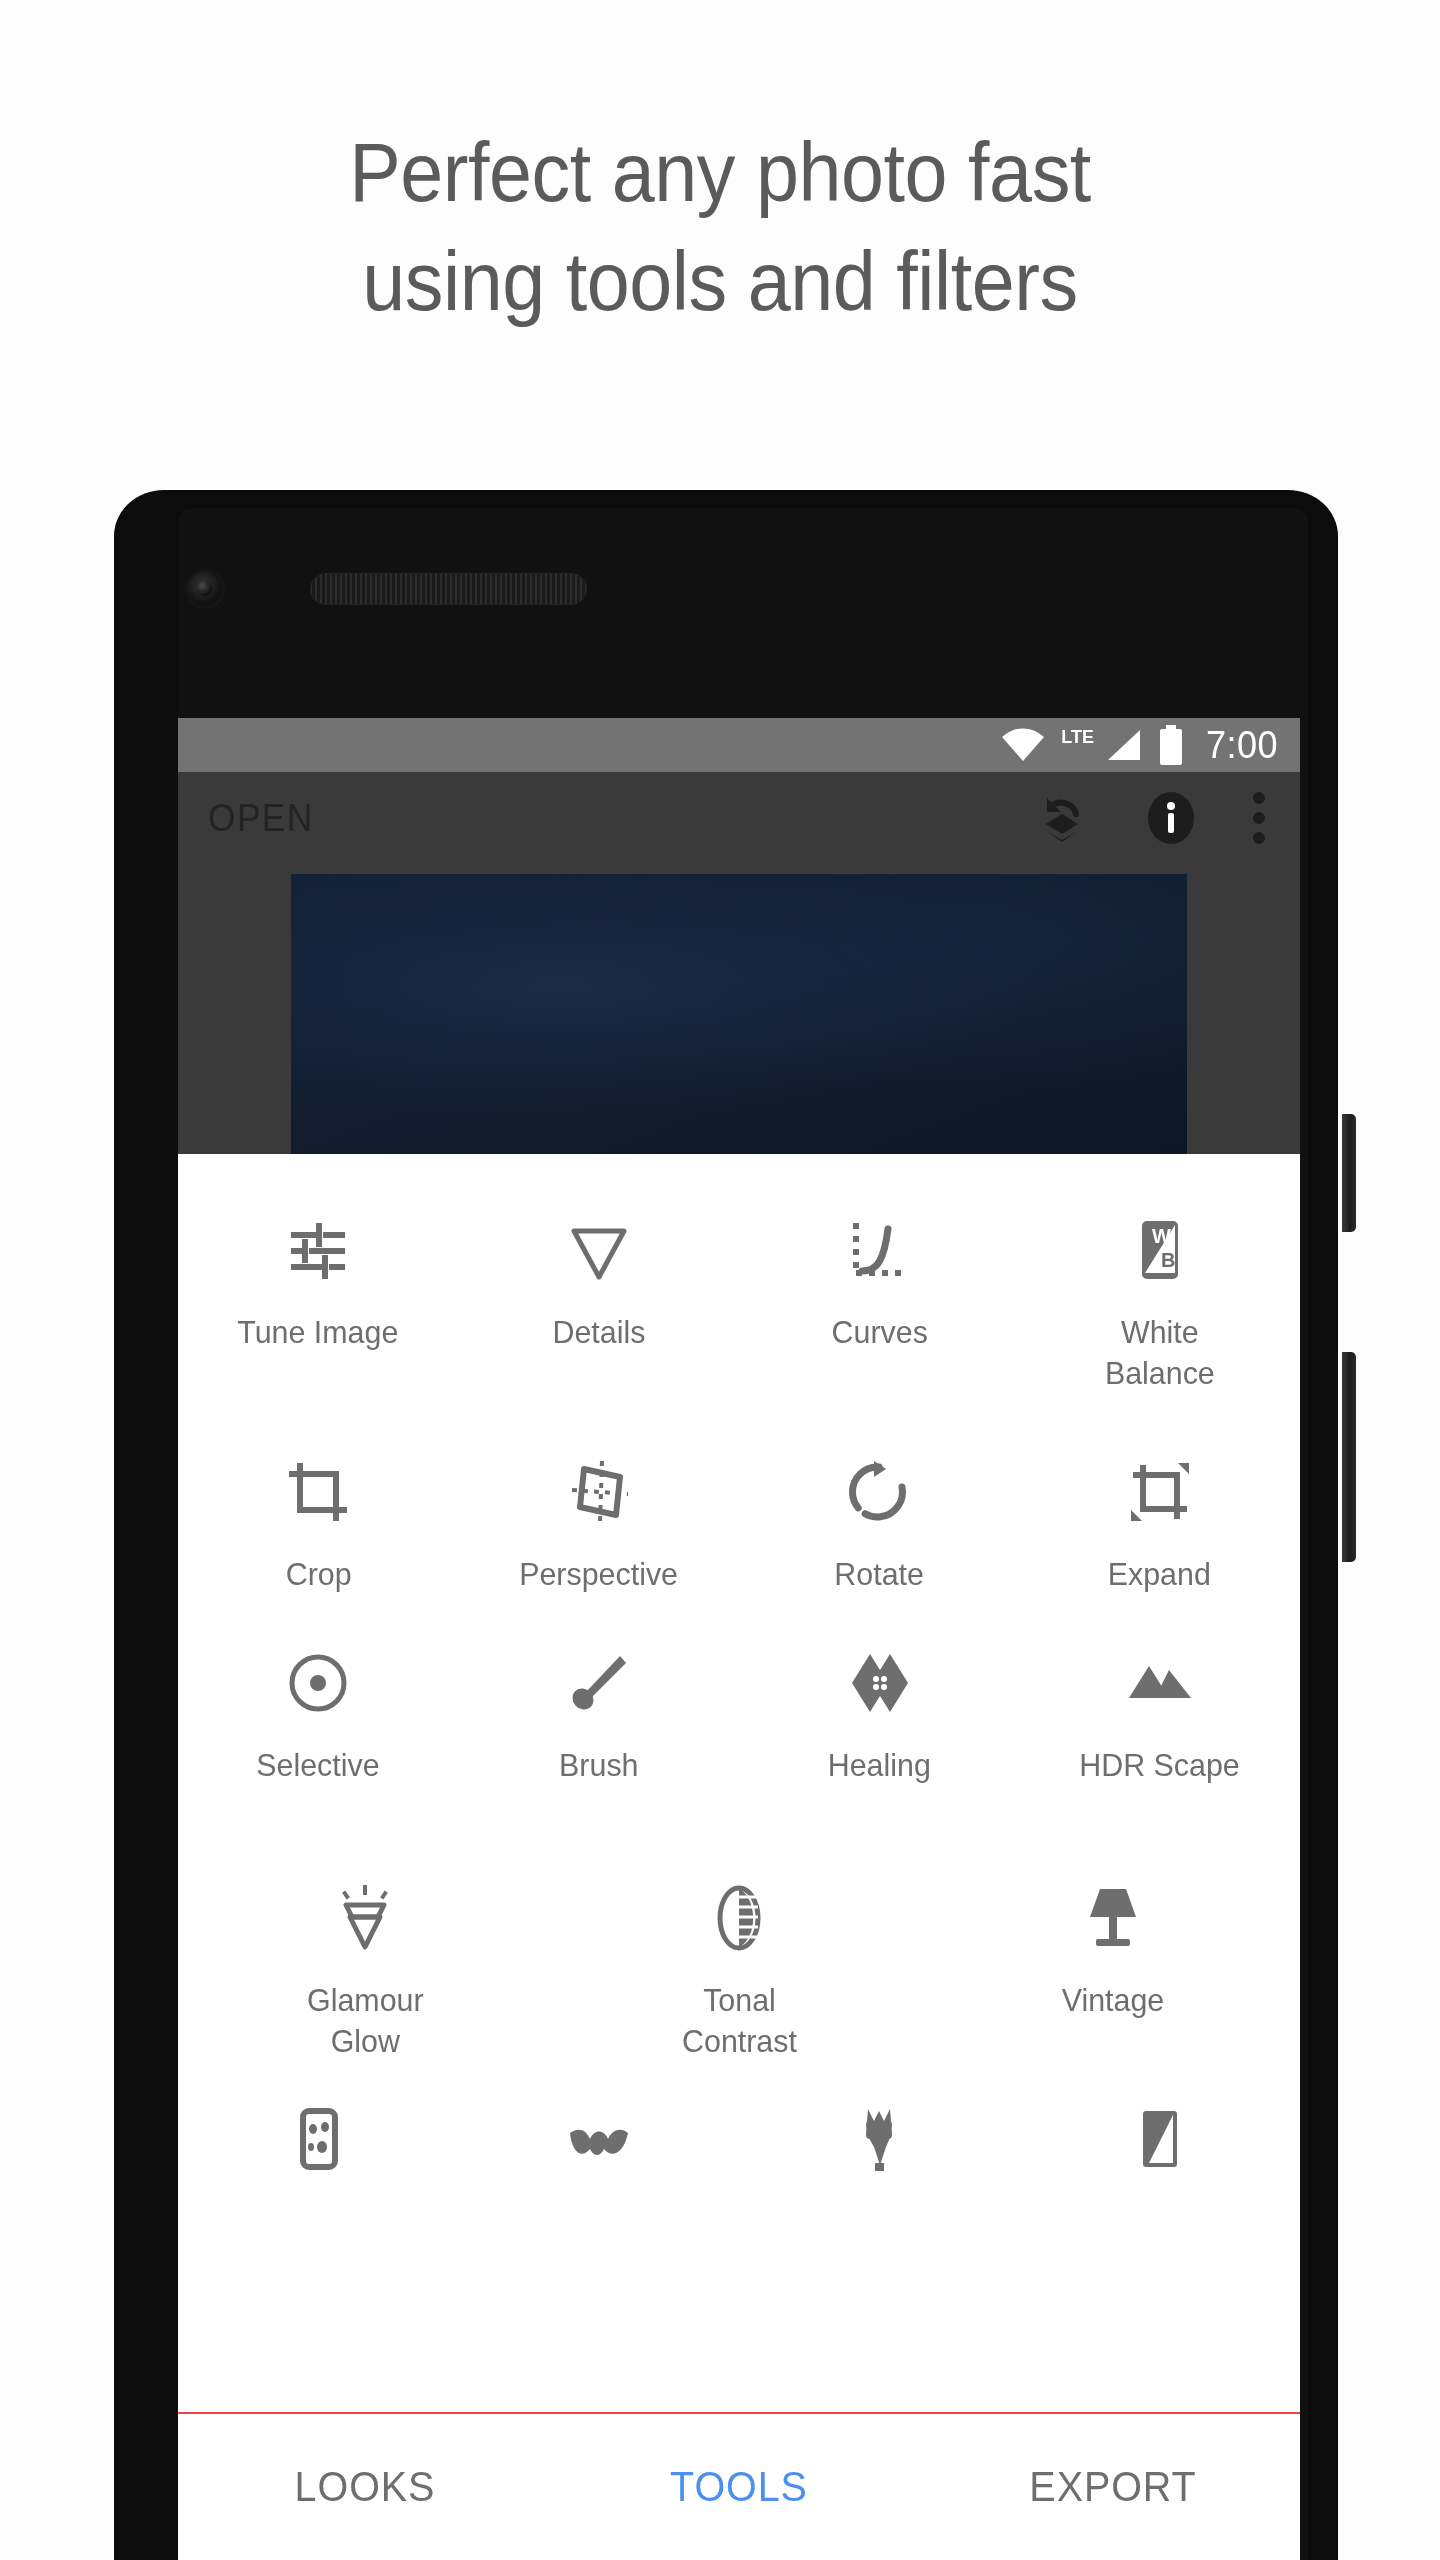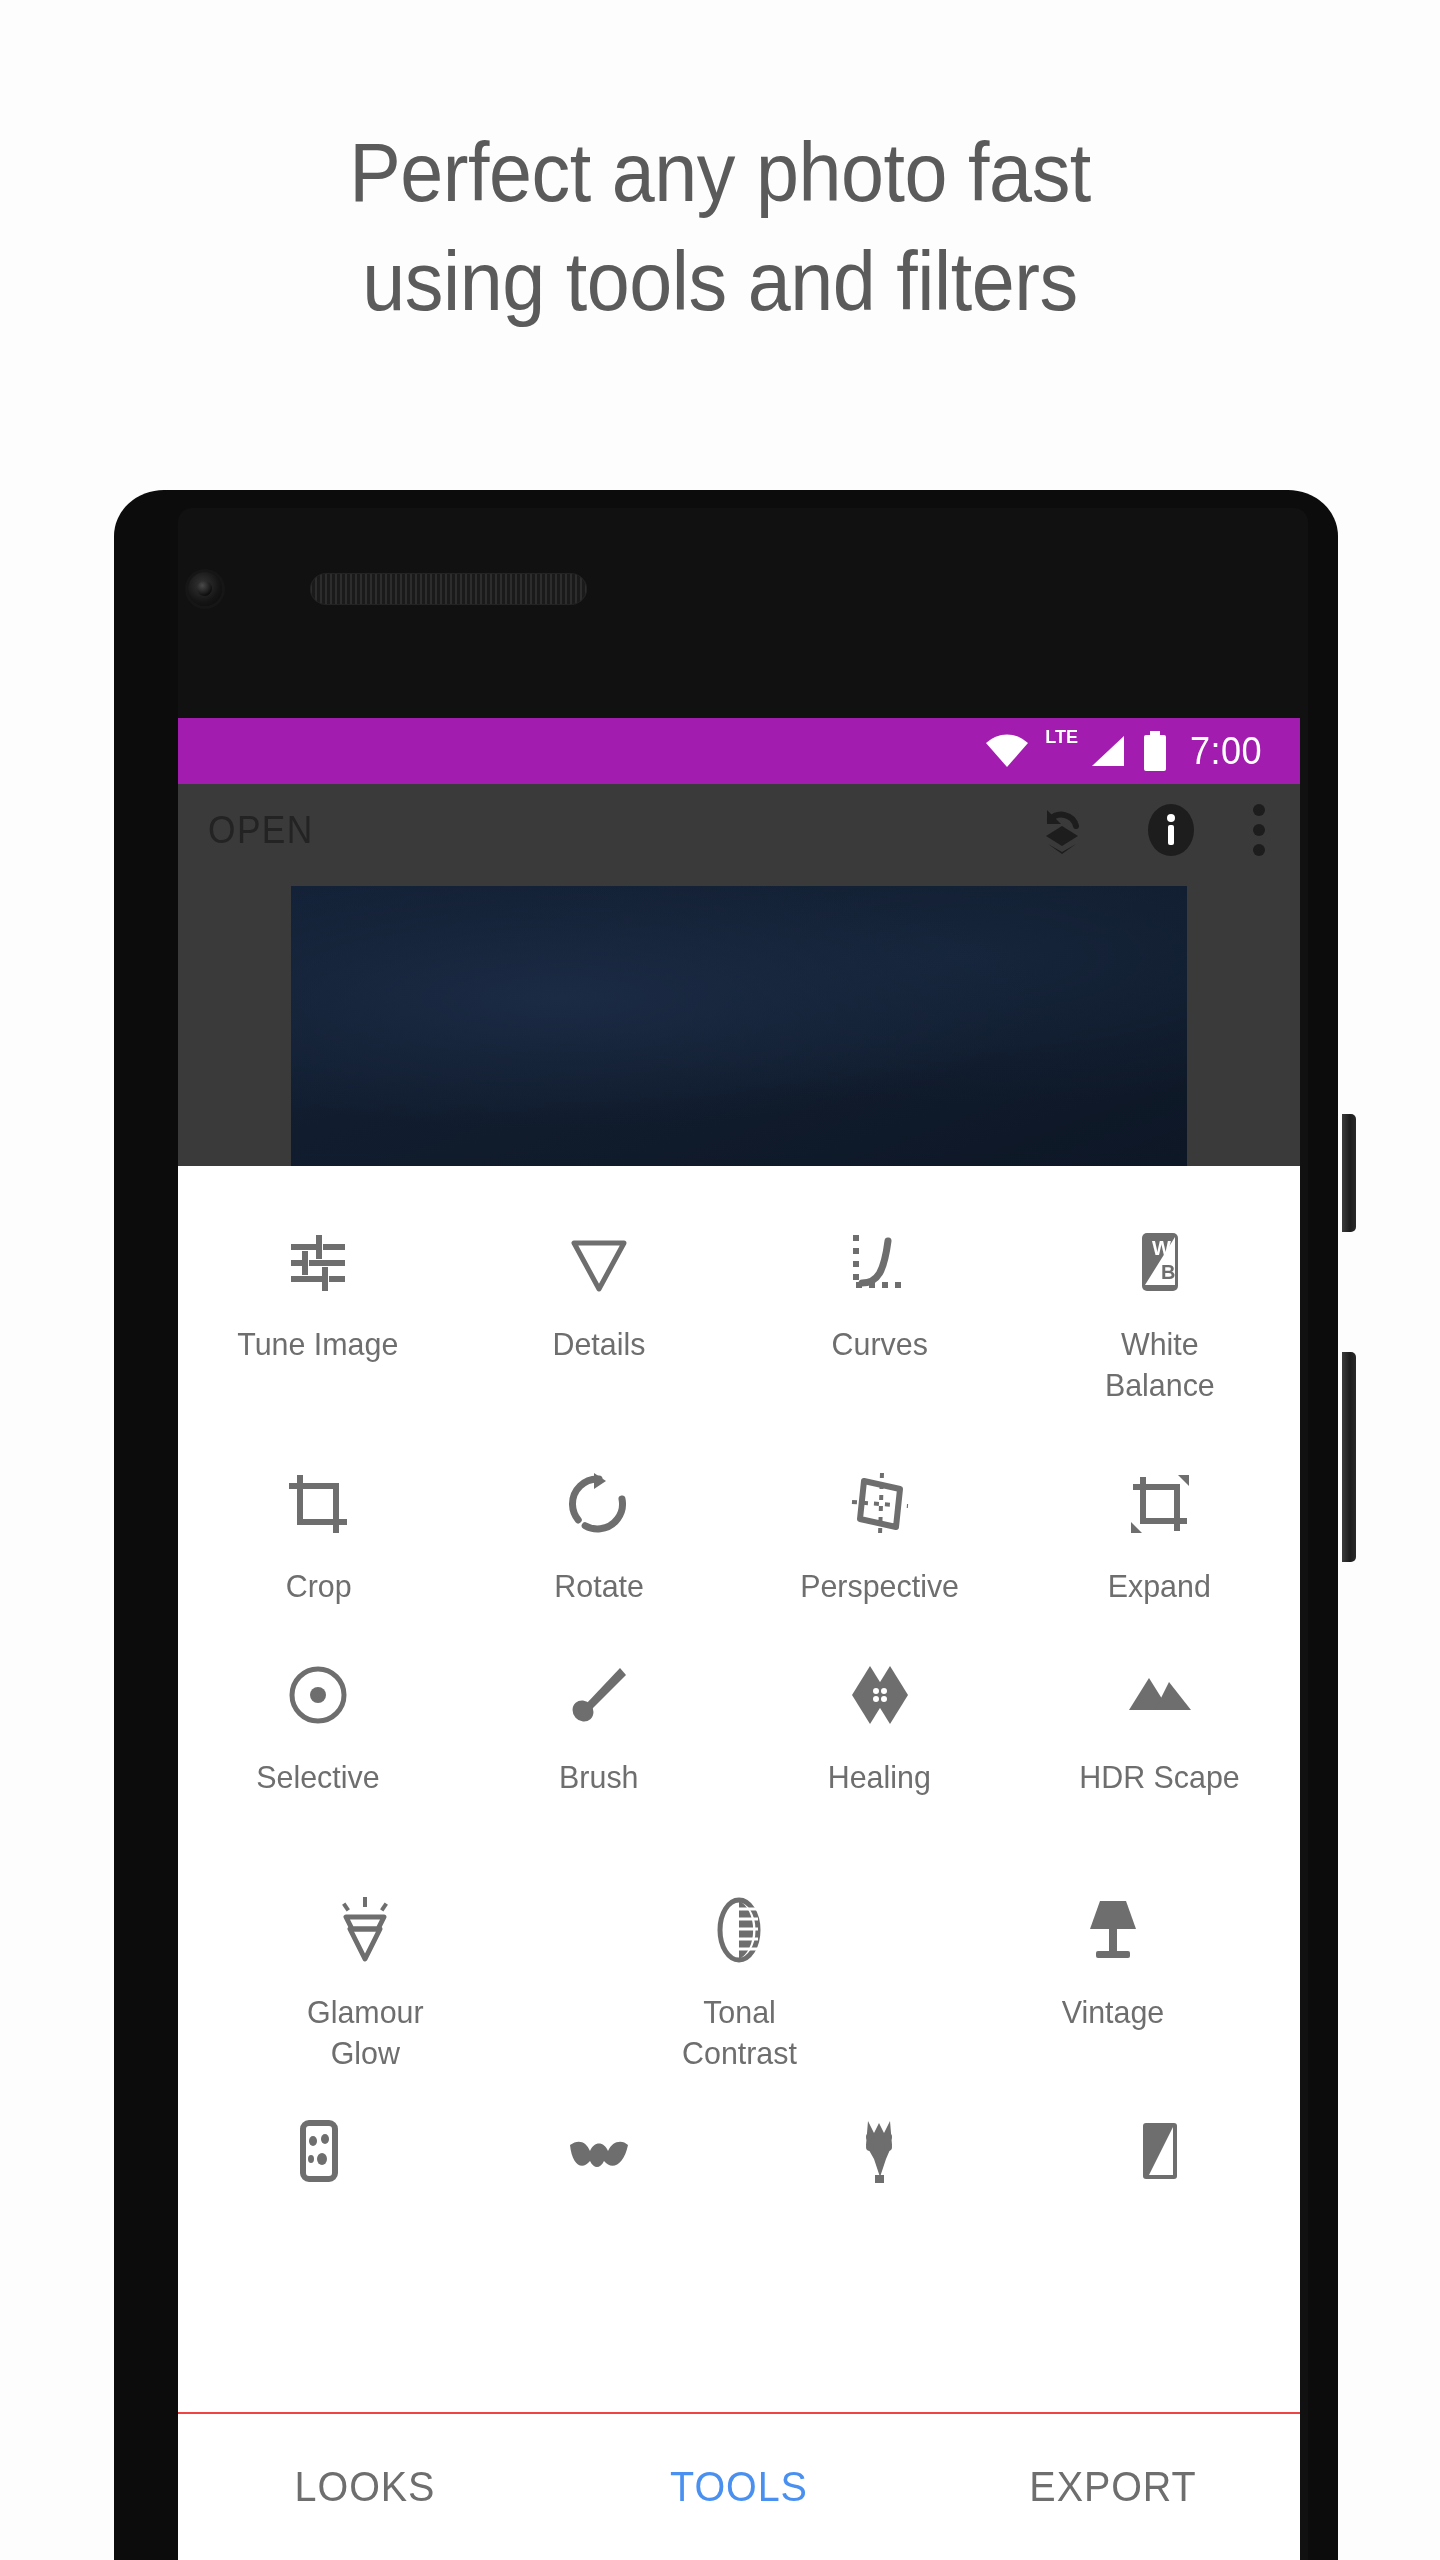--- a/index.html
+++ b/index.html
@@ -110,26 +110,26 @@
     top: 718px;
     width: 1122px;
     height: 1842px;
     background: #fff;
     overflow: hidden;
   }
 
   
   .statusbar {
     position: relative;
-    height: 66px;
-    background: #a21caf;
+    height: 54px;
+    background: #737373;
     display: flex;
     align-items: center;
     justify-content: flex-end;
-    padding-right: 36px;
+    padding-right: 20px;
     gap: 16px;
   }
   .sb-icon { display: flex; align-items: center; }
   .sb-clock {
     color: #ffffff;
     font-size: 38px;
     font-family: "Liberation Sans", sans-serif;
     letter-spacing: 0.5px;
     transform: scaleX(0.95);
     margin-left: 4px;
@@ -382,35 +382,35 @@
           <svg width="70" height="70" viewBox="0 0 70 70">
             <path d="M17 6 L17 53 L64 53" stroke="#6e6e6e" stroke-width="6" fill="none"></path>
             <path d="M6 17 L53 17 L53 64" stroke="#6e6e6e" stroke-width="6" fill="none"></path>
           </svg>
         </span>
         <span class="tool-label">Crop</span>
       </div>
       <div class="tool-cell">
         <span class="tool-icon">
           <svg width="70" height="70" viewBox="0 0 70 70">
-            <path d="M35 10 A25 25 0 1 0 58 30" stroke="#6e6e6e" stroke-width="7" fill="none" stroke-linecap="round" stroke-dasharray="58 9 100"></path>
-            <path d="M30 4 L42 12 L30 20 Z" fill="#6e6e6e"></path>
-          </svg>
-        </span>
-        <span class="tool-label">Rotate</span>
-      </div>
-      <div class="tool-cell">
-        <span class="tool-icon">
-          <svg width="70" height="70" viewBox="0 0 70 70">
             <path d="M20 12 L56 20 L52 58 L16 50 Z" fill="none" stroke="#6e6e6e" stroke-width="6" stroke-linejoin="round"></path>
             <line x1="38" y1="4" x2="36" y2="66" stroke="#6e6e6e" stroke-width="4" stroke-dasharray="5 6"></line>
             <line x1="8" y1="33" x2="64" y2="37" stroke="#6e6e6e" stroke-width="4" stroke-dasharray="5 6"></line>
           </svg>
         </span>
         <span class="tool-label">Perspective</span>
+      </div>
+      <div class="tool-cell">
+        <span class="tool-icon">
+          <svg width="70" height="70" viewBox="0 0 70 70">
+            <path d="M35 10 A25 25 0 1 0 58 30" stroke="#6e6e6e" stroke-width="7" fill="none" stroke-linecap="round" stroke-dasharray="58 9 100"></path>
+            <path d="M30 4 L42 12 L30 20 Z" fill="#6e6e6e"></path>
+          </svg>
+        </span>
+        <span class="tool-label">Rotate</span>
       </div>
       <div class="tool-cell">
         <span class="tool-icon">
           <svg width="70" height="70" viewBox="0 0 70 70">
             <path d="M18 8 L18 52 L62 52" stroke="#6e6e6e" stroke-width="6" fill="none"></path>
             <path d="M8 18 L52 18 L52 62" stroke="#6e6e6e" stroke-width="6" fill="none"></path>
             <path d="M53 6 L64 6 L64 17 Z" fill="#6e6e6e"></path>
             <path d="M17 64 L6 64 L6 53 Z" fill="#6e6e6e"></path>
           </svg>
         </span>

